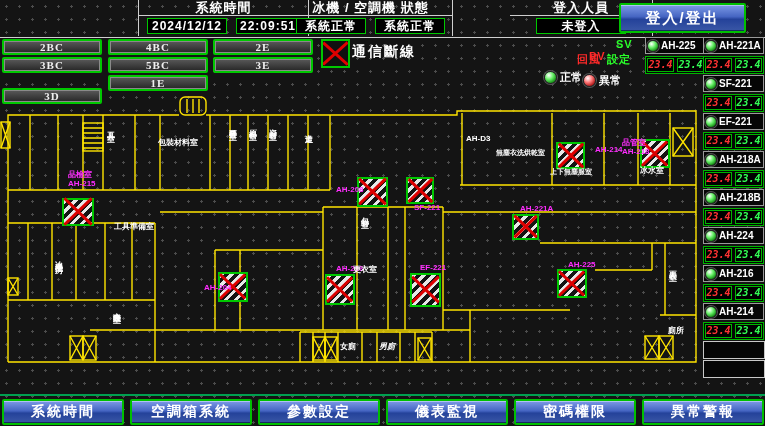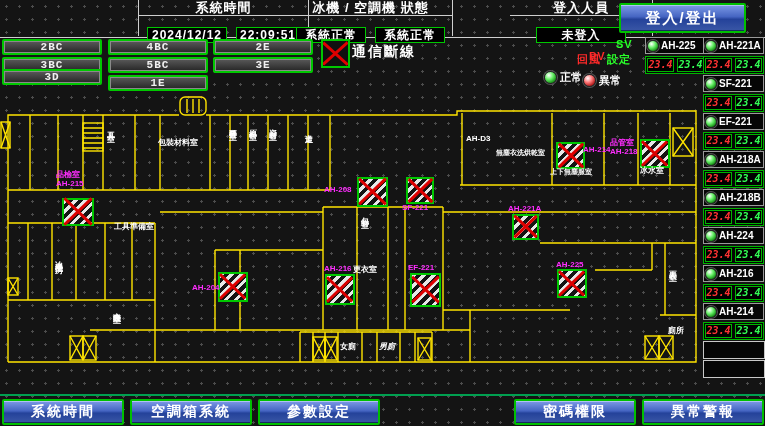--- a/index.html
+++ b/index.html
@@ -14,37 +14,37 @@
   #screen{position:relative;width:765px;height:426px;}
 
   
   #topbar{position:absolute;left:0;top:0;width:765px;height:37px;border-bottom:1px solid #cfcfcf;}
   .logo{position:absolute;left:5px;top:2px;width:130px;height:33px;display:flex;align-items:center;gap:4px;}
   .logo-title{color:#d40f1e;font-weight:bold;font-size:15px;line-height:15px;letter-spacing:1px;}
   .logo-sub{color:#d40f1e;font-weight:bold;font-size:6.5px;letter-spacing:1.5px;}
   .hpanel{position:absolute;top:0;height:36px;border-left:1px solid #cfcfcf;border-right:1px solid #cfcfcf;}
   .hlabel{height:15px;line-height:15px;text-align:center;color:#fff;font-weight:bold;font-size:13px;border-bottom:1px solid #cfcfcf;letter-spacing:1px;}
   .hvals{display:flex;justify-content:center;gap:9px;margin-top:2px;}
-  .vbox{background:#000;border:1px solid #00c800;color:#fff;font-weight:bold;font-size:12px;line-height:14px;height:14px;text-align:center;letter-spacing:1px;margin-top:9px;}
+  .vbox{background:#000;border:1px solid #00c800;color:#fff;font-weight:bold;font-size:12px;line-height:14px;height:14px;text-align:center;letter-spacing:1px;}
   .blue-btn{
     background:linear-gradient(#7d9ae6 0%,#4565c2 45%,#24429a 55%,#3a57a6 100%);
     border:2px solid #00c000;border-radius:2px;color:#fff;font-weight:bold;
     box-shadow:inset 0 1px 0 #aec3f2, inset 0 -1px 0 #16295e;
     font-family:"Liberation Sans",sans-serif;cursor:pointer;letter-spacing:2px;
   }
   #login-btn{position:absolute;left:619px;top:3px;width:127px;height:30px;font-size:15px;}
 
   
   .zone-btn{
     position:absolute;width:100px;height:16px;
     background:linear-gradient(#5a5a5a,#262626);
     border:2px solid #00c800;border-radius:2px;
     box-shadow:inset 0 0 0 1px #8a8a8a;
     color:#f0f0f0;font-weight:bold;font-size:11px;line-height:12px;text-align:center;
-    font-family:Liberation Mono, monospace;cursor:pointer;letter-spacing:1px;padding:0;
+    font-family:Liberation Serif, serif;cursor:pointer;letter-spacing:1px;padding:0;
   }
 
   
   #comm-box{position:absolute;left:321px;top:39px;width:25px;height:25px;border:2px solid #00c800;background:#101010;overflow:hidden;}
   #comm-box i{position:absolute;left:-15%;top:50%;width:130%;height:3px;background:#e00000;margin-top:-2px;}
   #comm-box i.xa{transform:rotate(42deg);} #comm-box i.xb{transform:rotate(-42deg);}
   #comm-label{position:absolute;left:352px;top:43px;color:#fff;font-weight:bold;font-size:14px;letter-spacing:2px;}
   .tag{position:absolute;font-weight:bold;font-size:11px;letter-spacing:1px;}
   .tag.red{color:#ff2a2a;} .tag.grn{color:#2aff2a;}
   .legend-item{position:absolute;display:flex;align-items:center;gap:3px;color:#fff;font-weight:bold;font-size:11px;}
@@ -63,21 +63,21 @@
   .lcd.red{color:#ff3333;} .lcd.grn{color:#33ff55;}
   .empty-box{position:absolute;left:703px;width:60px;height:16px;border:1px solid #c8c8c8;background:#060606;}
 
   
   #plan{position:absolute;left:0;top:93px;width:712px;height:303px;}
   #plan svg{position:absolute;left:0;top:0;}
   .ahu{position:absolute;border:2px solid #00c800;box-sizing:border-box;
        background:repeating-linear-gradient(135deg,#e8e8e8 0px,#e8e8e8 3px,#141414 3px,#141414 7px);cursor:pointer;}
   .ahu i{position:absolute;left:-18%;top:50%;width:136%;height:3px;background:#dd0000;margin-top:-2px;}
   .ahu i.xa{transform:rotate(44deg);} .ahu i.xb{transform:rotate(-44deg);}
-  .mlabel{position:absolute;color:#ff2dff;font-weight:bold;font-size:8px;line-height:9px;white-space:nowrap;}
+  .mlabel{position:absolute;color:#ff2dff;font-weight:bold;font-size:8px;line-height:9px;white-space:nowrap;margin-left:12px;}
   .rlabel{position:absolute;color:#fff;font-weight:bold;font-size:8px;line-height:9px;white-space:nowrap;}
   .rlabel.sm{font-size:7px;}
   .vert{writing-mode:vertical-rl;text-orientation:upright;letter-spacing:1px;}
 
   
   #nav{position:absolute;left:0;top:394px;width:765px;height:32px;border-top:2px solid #00a050;}
   .nav-btn{position:absolute;top:3px;width:122px;height:26px;font-size:14px;}
 </style>
 </head>
 <body>
@@ -112,21 +112,21 @@
     <button id="login-btn" class="blue-btn">登入/登出</button>
   </header>
 
   <div>
     <button class="zone-btn" style="left:2px;top:39px;">2BC</button>
     <button class="zone-btn" style="left:108px;top:39px;">4BC</button>
     <button class="zone-btn" style="left:213px;top:39px;">2E</button>
     <button class="zone-btn" style="left:2px;top:57px;">3BC</button>
     <button class="zone-btn" style="left:108px;top:57px;">5BC</button>
     <button class="zone-btn" style="left:213px;top:57px;">3E</button>
-    <button class="zone-btn" style="left:2px;top:69px;">3D</button>
+    <button class="zone-btn" style="left:2px;top:88px;">3D</button>
     <button class="zone-btn" style="left:108px;top:75px;">1E</button>
   </div>
 
   <div id="comm-box">
       <i class="xa"></i>
       <i class="xb"></i>
     </div>
   <div id="comm-label">通信斷線</div>
 
   <div class="tag red" style="left:589px;top:50px;">PV</div>
@@ -389,17 +389,18 @@
     <div class="rlabel" style="left:340px;top:249px;">女廁</div>
     <div class="rlabel" style="left:379px;top:249px;font-style:italic;">男廁</div>
     <div class="rlabel vert" style="left:668px;top:171px;">更衣室</div>
     <div class="rlabel" style="left:668px;top:233px;">廁所</div>
   </main>
 
   <nav id="nav">
     <button class="blue-btn nav-btn" style="left:2px;">系統時間</button>
     <button class="blue-btn nav-btn" style="left:130px;">空調箱系統</button>
     <button class="blue-btn nav-btn" style="left:258px;">參數設定</button>
+    <button class="blue-btn nav-btn" style="left:386px;">儀表監視</button>
     <button class="blue-btn nav-btn" style="left:642px;">異常警報</button>
     <button class="blue-btn nav-btn" style="left:514px;">密碼權限</button>
   </nav>
 
 </div>
 
 </body></html>

